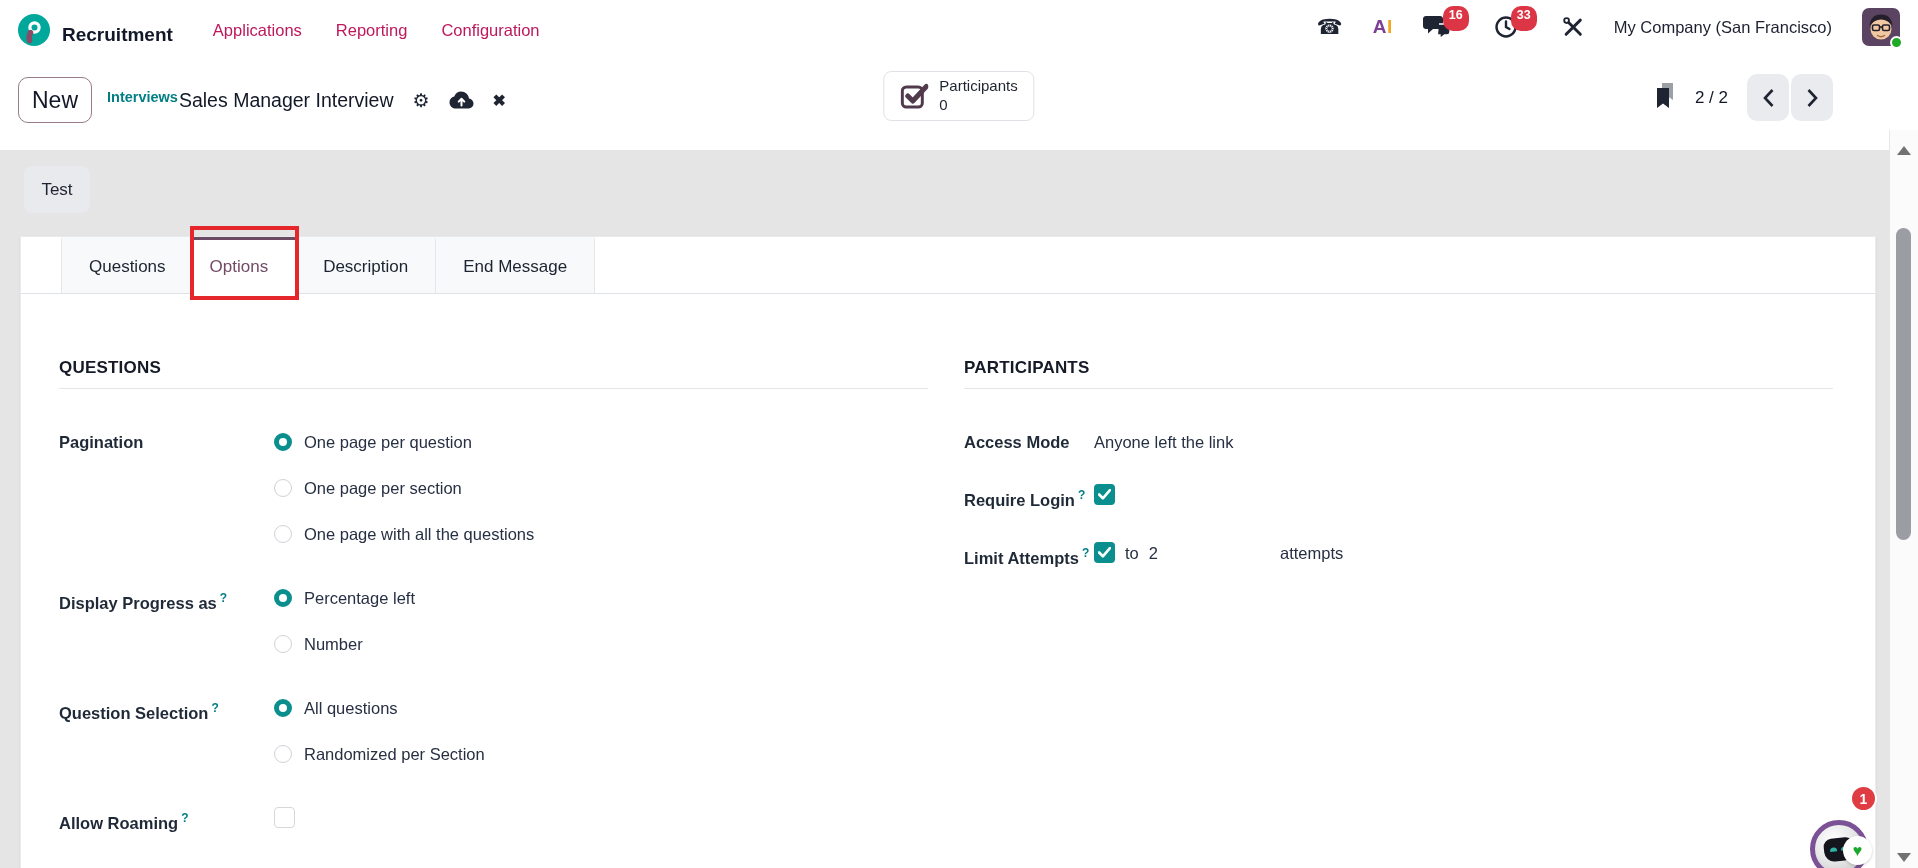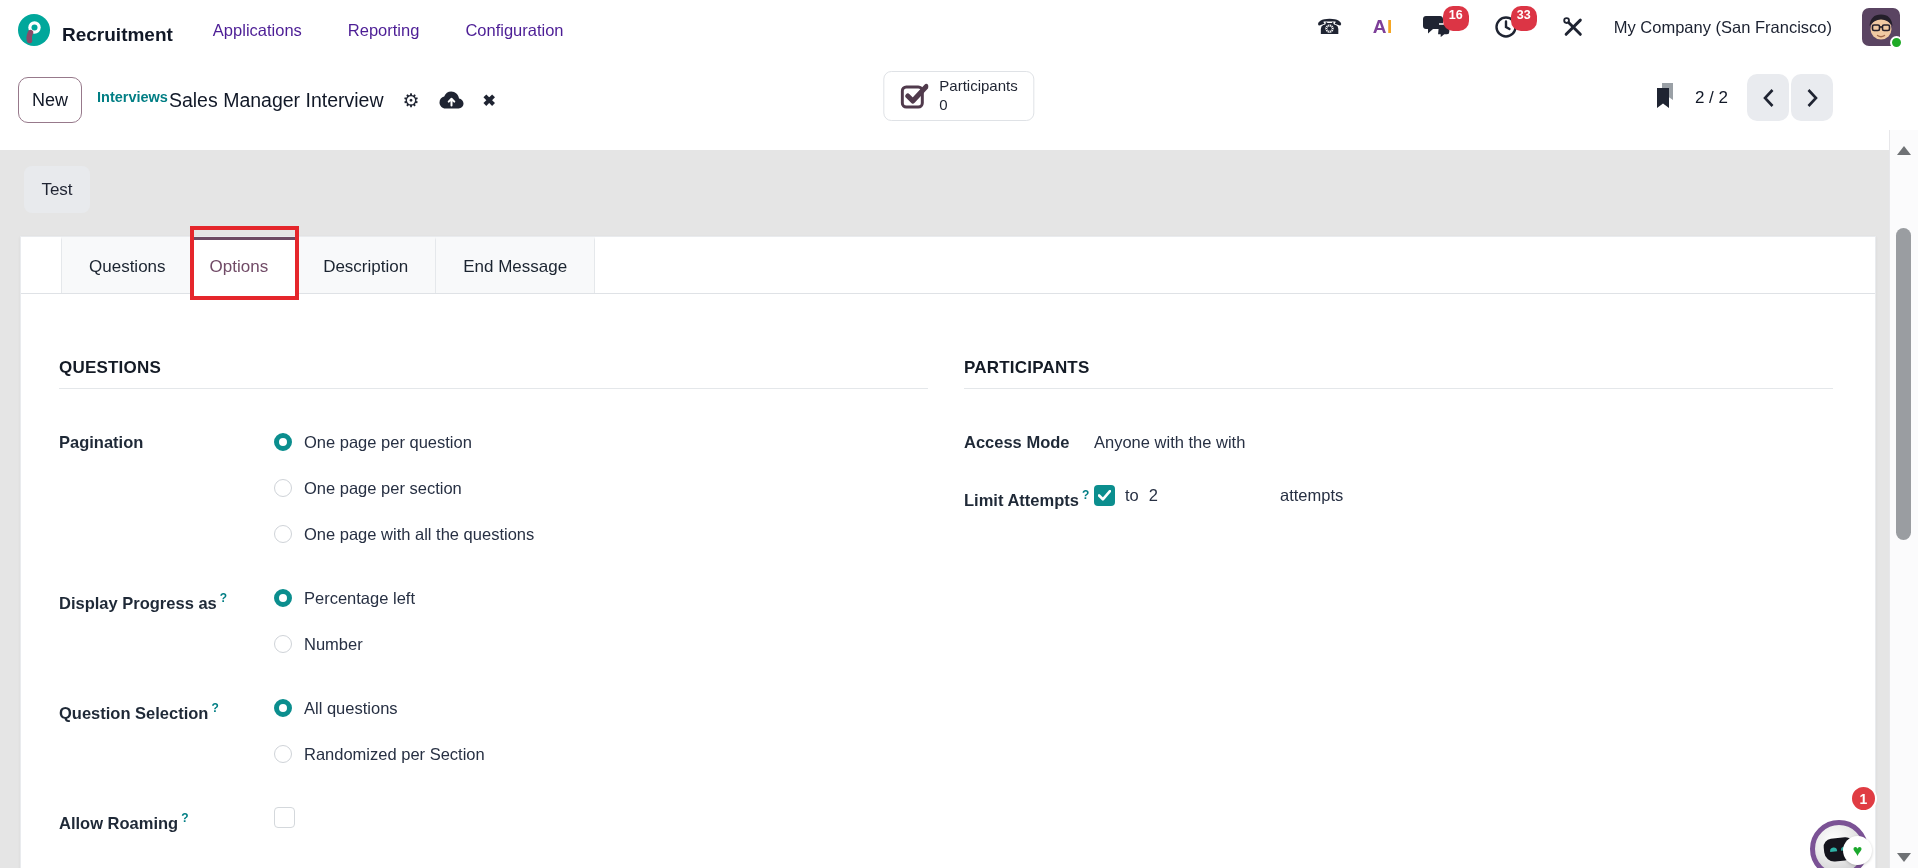--- a/index.html
+++ b/index.html
@@ -3,38 +3,38 @@
 <meta charset="utf-8">
 <style>
   * { margin:0; padding:0; box-sizing:border-box; }
   html,body { width:1918px; height:868px; overflow:hidden; background:#fff;
     font-family:"Liberation Sans", sans-serif; color:#1f2937; }
 
   
   .topbar { height:58px; display:flex; align-items:flex-end; padding:12px 18px; background:#fff; }
   .logo { width:32px; height:32px; margin-right:12px; flex-shrink:0; }
   .brand { font-size:19px; font-weight:700; color:#111827; margin-right:30px; }
-  .menu { display:flex; gap:26px; font-size:16.5px; color:#4c1d95; }
+  .menu { display:flex; gap:14px; font-size:16.5px; color:#be185d; }
   .menu .menu-item { padding:6px 10px; border-radius:6px; cursor:pointer; }
   .topbar-right { margin-left:auto; display:flex; align-items:center; gap:30px; }
   .icon-btn { position:relative; display:flex; align-items:center; color:#1f2432; font-size:21px; cursor:pointer; }
   .icon-btn.badged { margin-right:14px; }
   .nbadge { position:absolute; top:-9px; right:-19px; min-width:25px; height:25px; line-height:19px;
     background:#dc3545; color:#fff; font-size:12.5px; font-weight:700; text-align:center;
     border-radius:10px; padding:0 6px; }
   .ai-ic { font-size:19px; font-weight:800; letter-spacing:.5px; }
   .company { font-size:16.5px; color:#1b2130; white-space:nowrap; }
   .avatar-wrap { position:relative; width:38px; height:38px; }
   .avatar-wrap .status { position:absolute; right:-3px; bottom:-3px; width:13px; height:13px;
     background:#1faa26; border:2px solid #fff; border-radius:50%; }
 
   
   .control-panel { height:92px; background:#fff; display:flex; align-items:center; padding:6px 18px 14px; position:relative; }
   .new-btn { height:46px; min-width:60px; padding:0 13px; background:#fff; border:1px solid #97798b;
-    border-radius:10px; font-size:18px; color:#111827; cursor:pointer; font-family:inherit; }
+    border-radius:10px; font-size:23px; color:#111827; cursor:pointer; font-family:inherit; }
   .crumbs { margin-left:15px; display:flex; flex-direction:row; gap:1px; }
   .crumb-link { color:#017e84; font-weight:600; font-size:14.5px; cursor:pointer; }
   .title-row { display:flex; align-items:center; gap:19px; }
   .rec-title { font-size:19.5px; color:#111827; }
   .t-ic { color:#1f2432; cursor:pointer; display:flex; align-items:center; }
   .t-ic.gear { font-size:19px; }
   .t-ic.close { font-size:16px; font-weight:700; }
   .smart-btn { position:absolute; left:50%; top:13px; transform:translateX(-50%);
     height:50px; display:flex; align-items:center; gap:11px; padding:0 16px;
     background:#fff; border:1px solid #dfe2e6; border-radius:8px; cursor:pointer; }
@@ -290,23 +290,31 @@
           <span class="f-label"><span>Allow Roaming</span><sup class="help">?</sup></span>
           <span class="cbx unchecked"></span>
         </div>
       </div>
 
       <div class="col">
         <div class="sec-title">PARTICIPANTS</div>
 
         <div class="field tight">
           <span class="f-label narrow">Access Mode</span>
-          <span class="val-row">Anyone with the with</span>
-        </div>
-
+          <span class="val-row">Anyone left the link</span>
+        </div>
+
+        <div class="field tight">
+          <span class="f-label narrow"><span>Require Login</span><sup class="help">?</sup></span>
+          <span class="cbx checked">
+            <svg width="13" height="11" viewBox="0 0 12 10">
+              <path d="M1 5 l3.5 3.5 L11 1" stroke="#fff" stroke-width="2.4" fill="none" stroke-linecap="round" stroke-linejoin="round"></path>
+            </svg>
+          </span>
+        </div>
 
         <div class="field tight">
           <span class="f-label narrow"><span>Limit Attempts</span><sup class="help">?</sup></span>
           <span class="val-row">
             <span class="cbx checked">
               <svg width="13" height="11" viewBox="0 0 12 10">
                 <path d="M1 5 l3.5 3.5 L11 1" stroke="#fff" stroke-width="2.4" fill="none" stroke-linecap="round" stroke-linejoin="round"></path>
               </svg>
             </span>
             <span>to</span>

